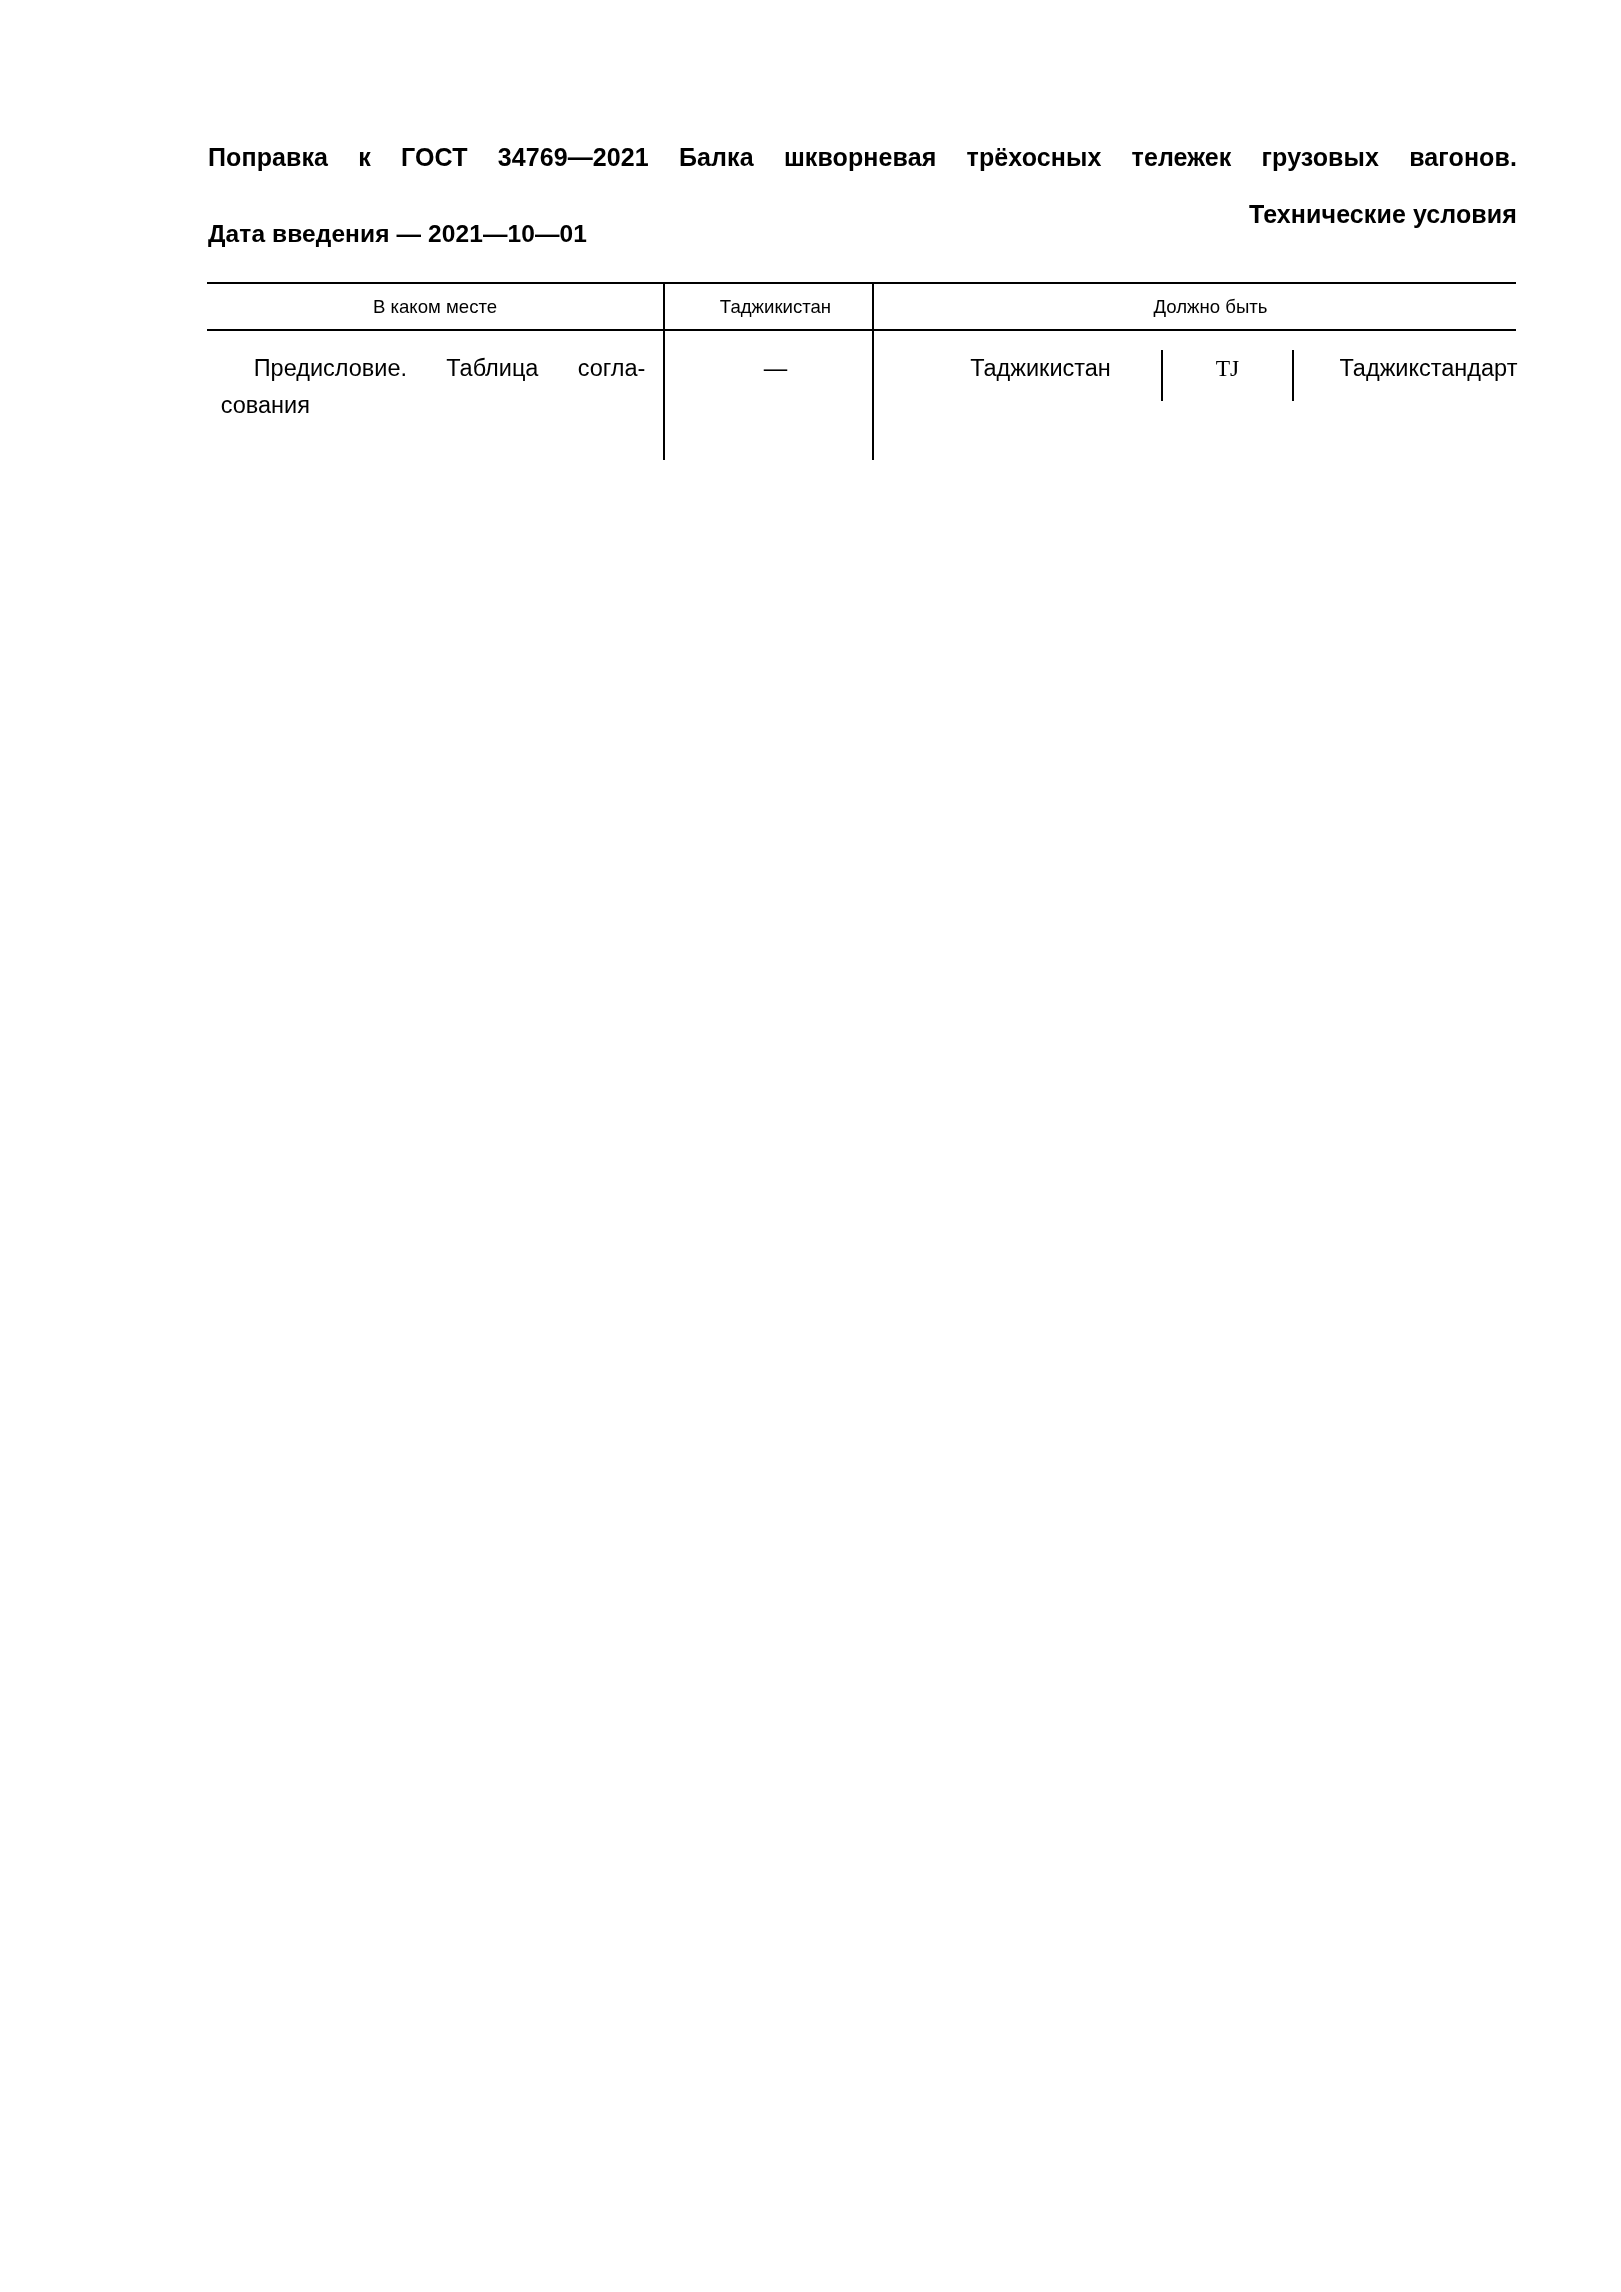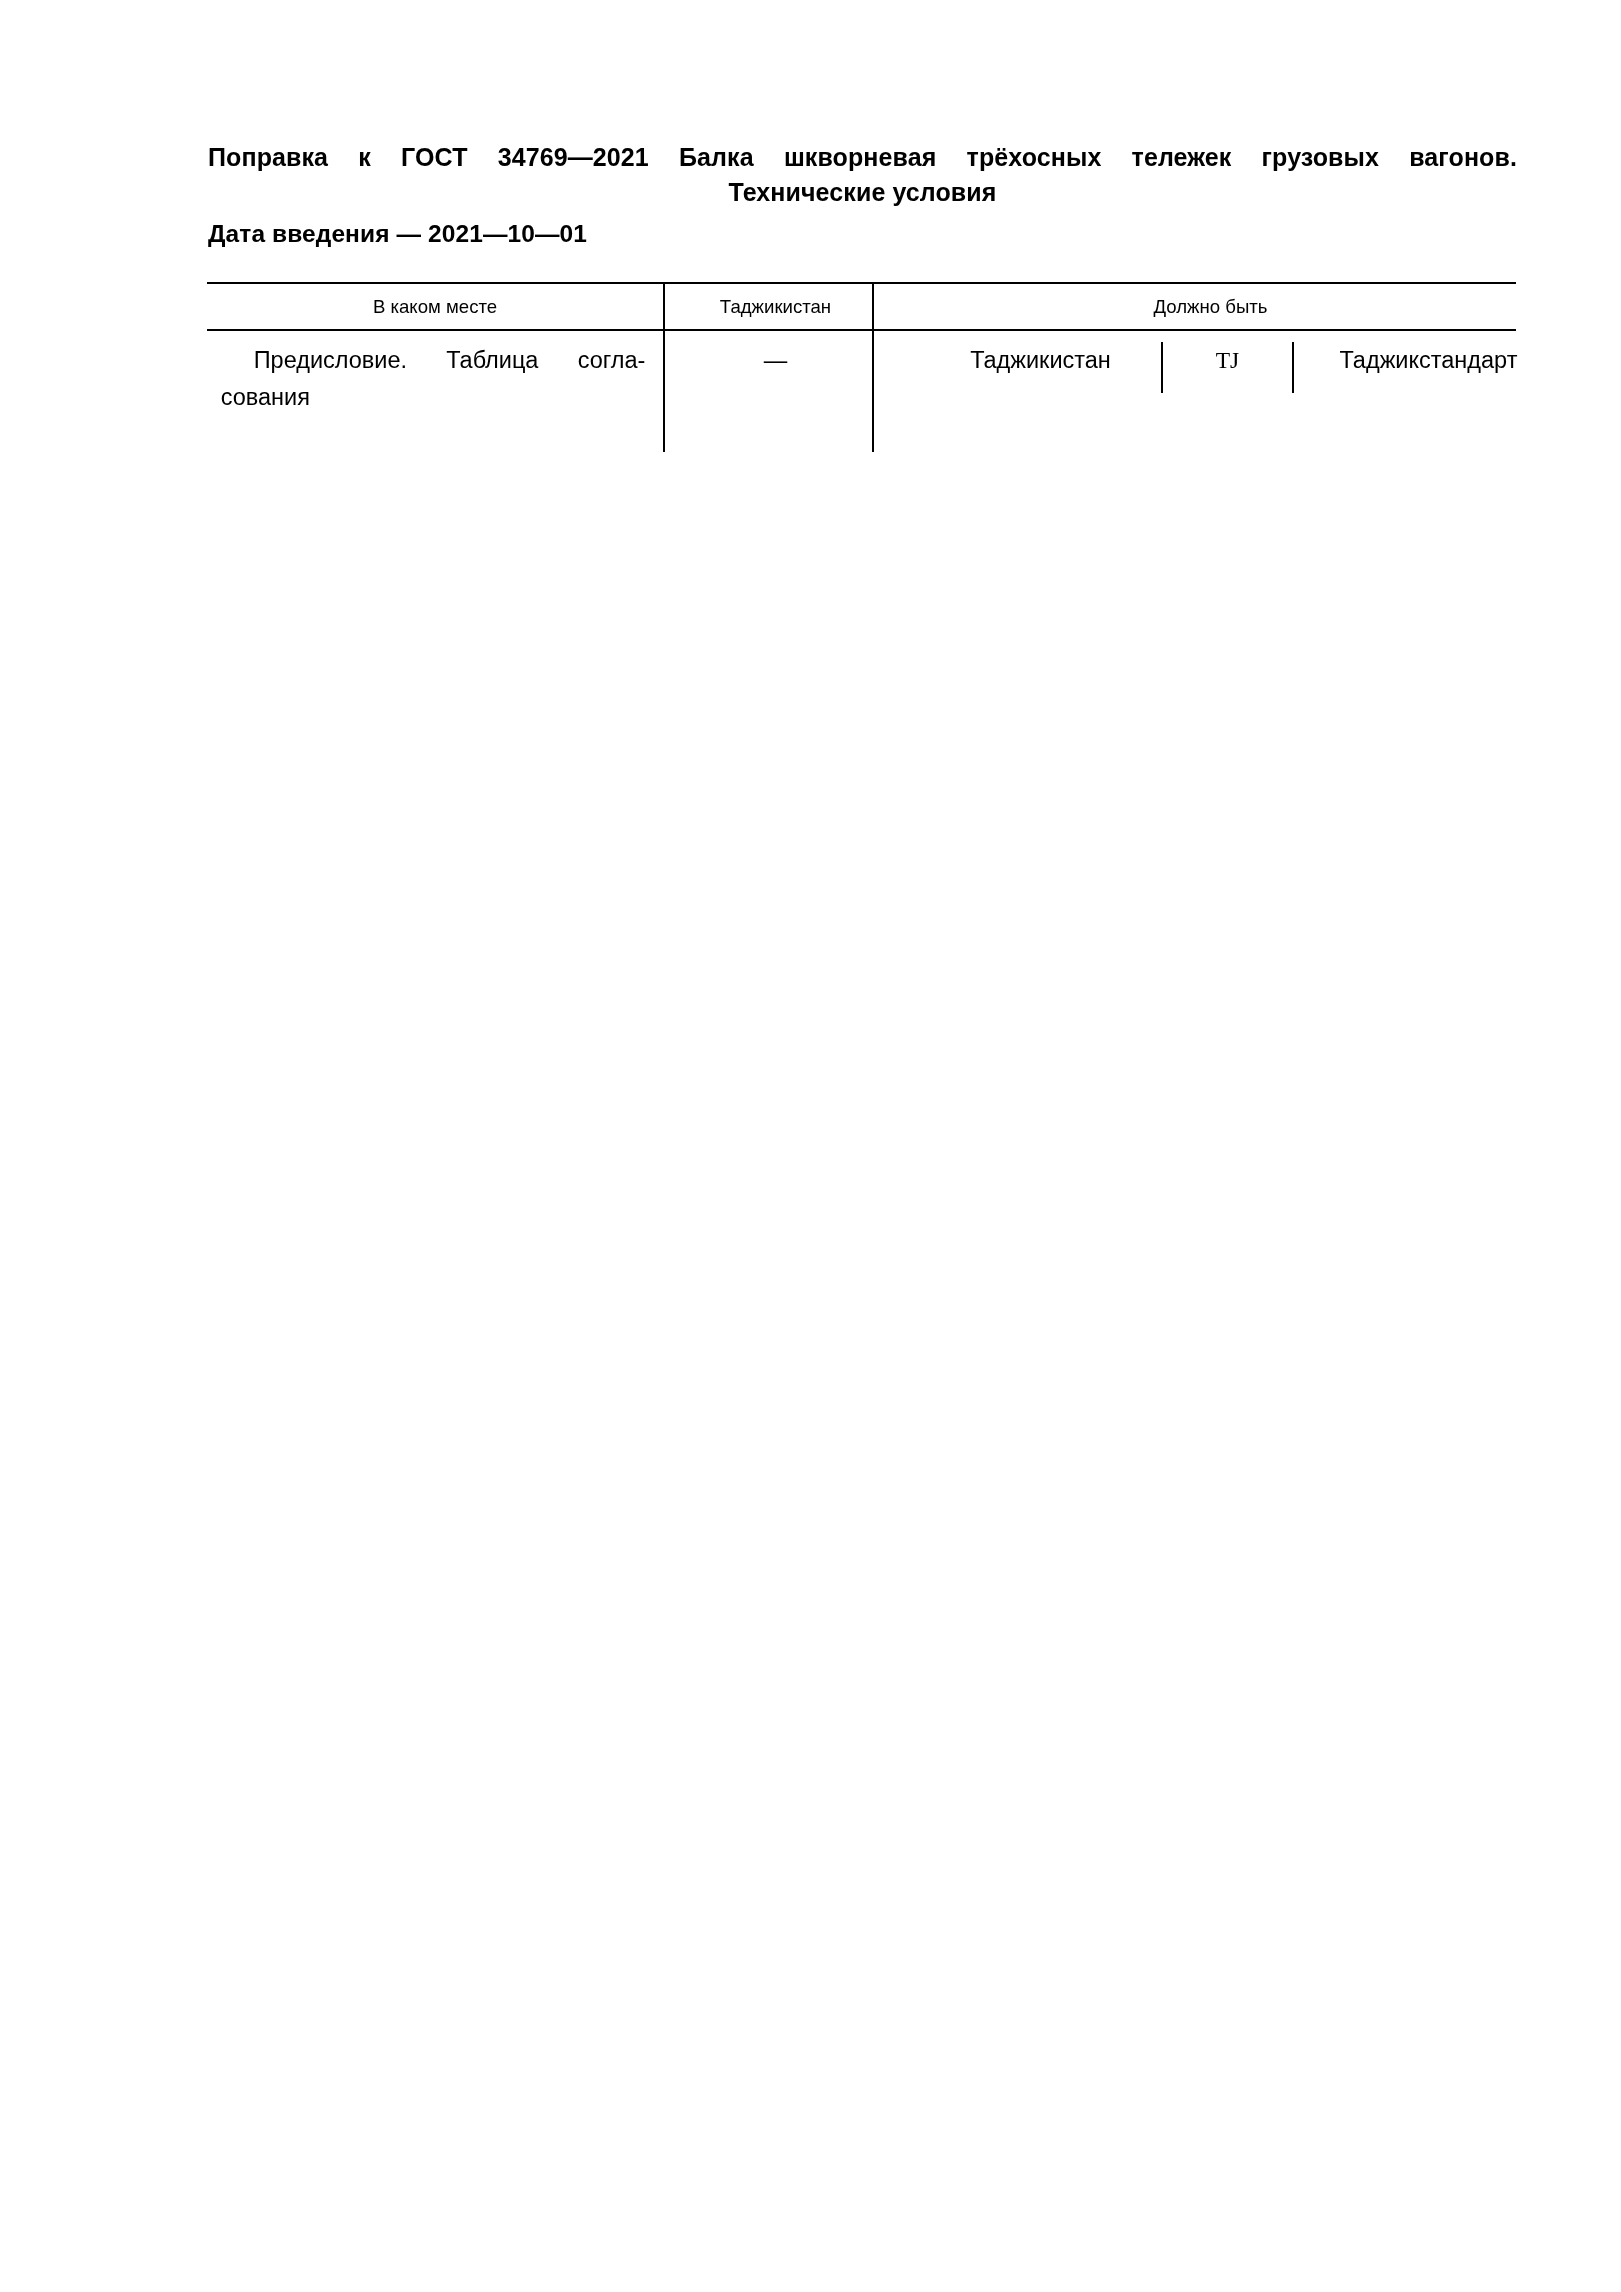--- a/index.html
+++ b/index.html
@@ -42,21 +42,22 @@
   }
   
   .doc-title .ln1 {
     display: block;
     text-align: justify;
     text-align-last: justify;
     white-space: normal;
   }
   .doc-title .ln2 {
     display: block;
-    text-align: center;
+    text-align: right;
+    margin-top: 22px;
   }
 
   .doc-date {
     position: absolute;
     left: 192px;
     top: 220px;
     width: 1309px;
     font-size: 24.5px;
     font-weight: bold;
     letter-spacing: 0.1px;
@@ -108,21 +109,21 @@
   .th {
     font-size: 18.6px;
     line-height: 45px;
     text-align: center;
     font-weight: normal;
     white-space: nowrap;
   }
 
   .tbody-row {
     min-height: 116px;
-    padding-top: 5px;
+    padding-top: 13px;
   }
   .td {
     font-size: 23.5px;
     line-height: 37px;
   }
 
   .cell-place {
     text-align: justify;
     text-align-last: left;
     padding: 5.9px 17.6px 0 13.7px;

